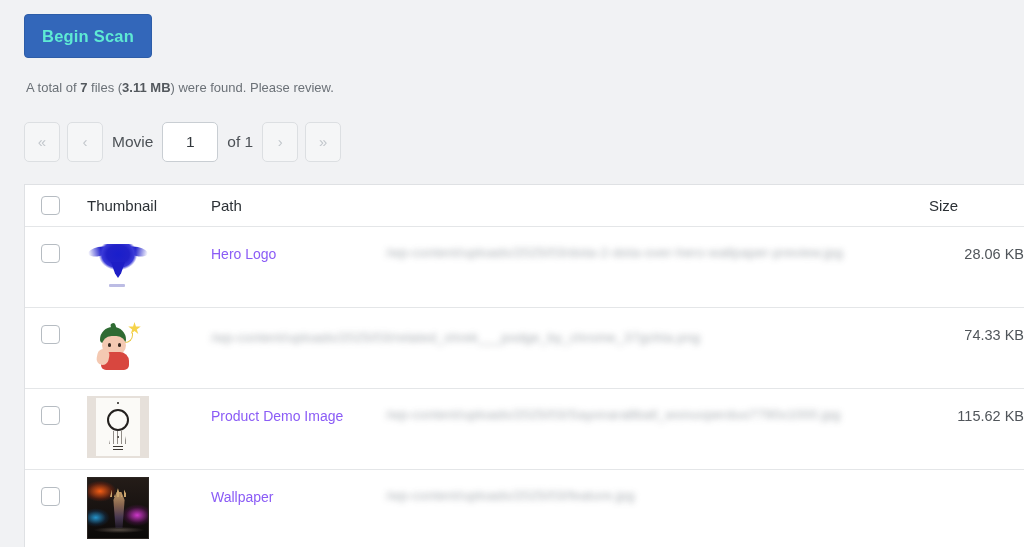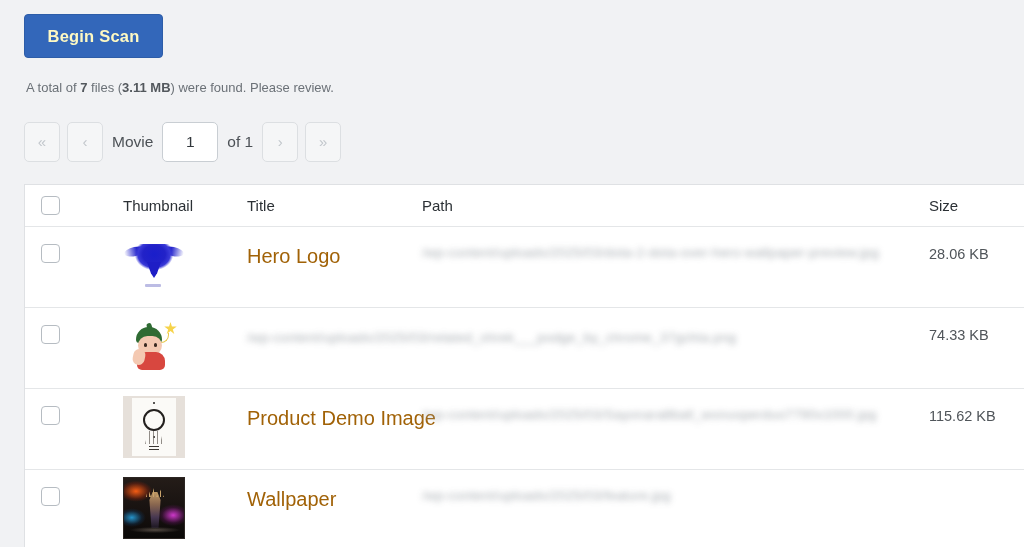--- a/index.html
+++ b/index.html
@@ -12,25 +12,25 @@
     background: #f1f2f4;
     font-family: "Liberation Sans", sans-serif;
     color: #32373c;
     -webkit-font-smoothing: antialiased;
   }
 
   
   #scan-button {
     position: absolute;
     left: 24px; top: 14px;
-    width: 139px; height: 44px;
+    width: 128px; height: 44px;
     background: #3367ba;
     border: 1px solid #2d5da8;
     border-radius: 4px;
-    color: #fef9c3;
+    color: #5eead4;
     font-size: 16.5px;
     font-weight: bold;
     letter-spacing: .2px;
     cursor: pointer;
     padding: 0;
     line-height: 42px;
     text-align: center;
   }
 
   
@@ -103,21 +103,21 @@
     border-bottom: 1px solid #e4e6e8;
     position: relative;
   }
   #table-header-row {
     height: 42px;
     align-items: center;
   }
   .trow:last-child { border-bottom: none; }
 
   .c-check  { width: 56px; flex: 0 0 56px; padding-left: 16px; }
-  .c-thumb  { width: 130px; flex: 0 0 130px; margin-left: 36px; }
+  .c-thumb  { width: 130px; flex: 0 0 130px; }
   .c-title  { width: 175px; flex: 0 0 175px; }
   .c-path   { flex: 1 1 auto; min-width: 0; }
   .c-size   { width: 95px; flex: 0 0 95px; }
 
   .th {
     font-size: 15px;
     color: #2b3035;
     font-weight: normal;
     text-align: left;
   }
@@ -130,25 +130,25 @@
     border-radius: 4px;
     background: #ffffff;
     display: block;
     cursor: pointer;
   }
   .body-row { height: 81px; }
   .body-row .c-check { padding-top: 17px; }
   .body-row .c-thumb { padding-top: 7px; padding-left: 6px; }
   .body-row .c-title { padding-top: 18px; }
   .body-row .c-path  { padding-top: 18px; }
-  .body-row .c-size  { padding-top: 18px; }
+  .body-row .c-size  { padding-top: 18px; text-align: right; }
 
   .title-link {
-    font-size: 20px;
-    color: #a16207;
+    font-size: 14px;
+    color: #8b5cf6;
     text-decoration: none;
     cursor: pointer;
     white-space: nowrap;
     margin-top: 36px;
   }
   .size-cell {
     font-size: 14.5px;
     color: #50555a;
     white-space: nowrap;
   }
@@ -310,21 +310,20 @@
   <button class="pg-btn">»</button>
 </div>
 
 <div id="files-table">
 
   <div class="trow" id="table-header-row">
     <div class="c-check">
       <span class="checkbox"></span>
     </div>
     <div class="c-thumb th">Thumbnail</div>
-    <div class="c-title th">Title</div>
     <div class="c-path th">Path</div>
     <div class="c-size th">Size</div>
   </div>
 
   <div class="trow body-row">
     <div class="c-check">
       <span class="checkbox"></span>
     </div>
     <div class="c-thumb">
       <div class="thumb thumb-hero">

